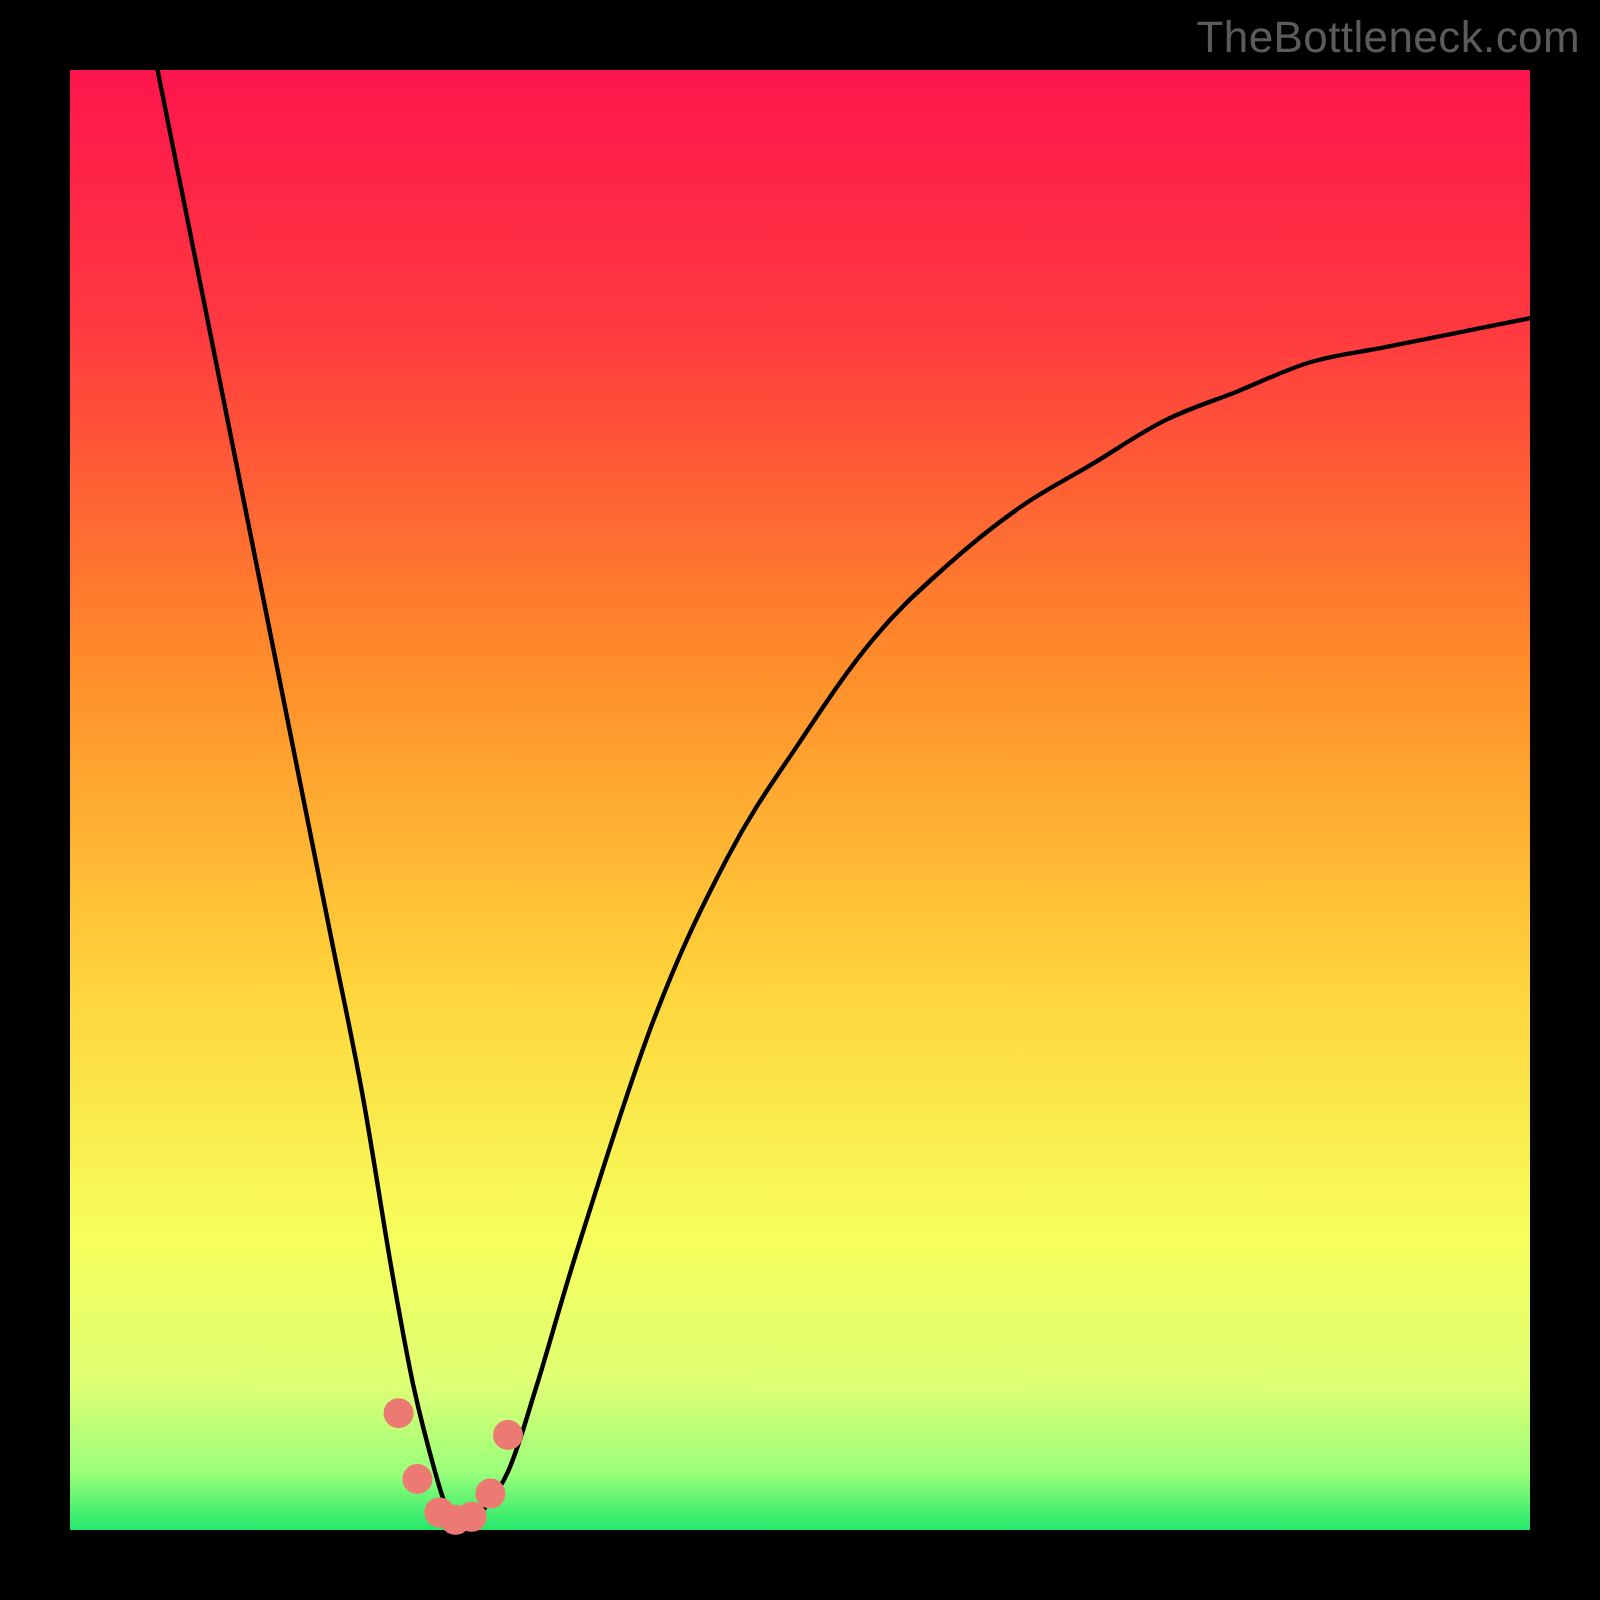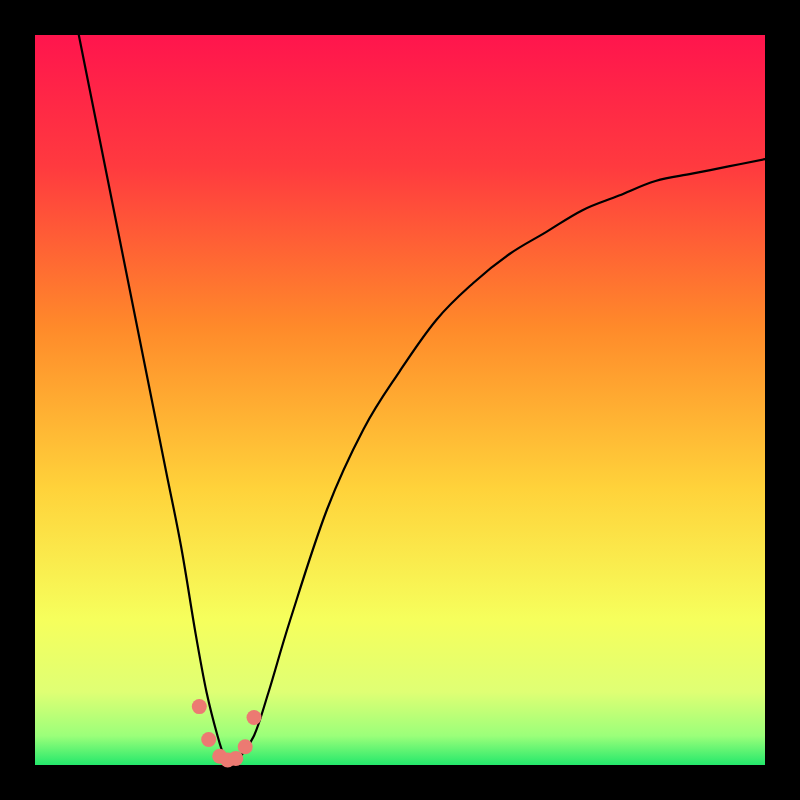--- a/index.html
+++ b/index.html
@@ -82,14 +82,15 @@
           <circle cx="184.7" cy="721.2" r="7.5" fill="#ec7a72"></circle>
           <circle cx="192.7" cy="724.9" r="7.5" fill="#ec7a72"></circle>
           <circle cx="200.8" cy="723.4" r="7.5" fill="#ec7a72"></circle>
           <circle cx="210.2" cy="711.8" r="7.5" fill="#ec7a72"></circle>
           <circle cx="219.0" cy="682.5" r="7.5" fill="#ec7a72"></circle>
         </g>
     </svg>
 
   </div>
 
+  <div class="watermark">TheBottleneck.com</div>
 
 </div>
 
 </body></html>

